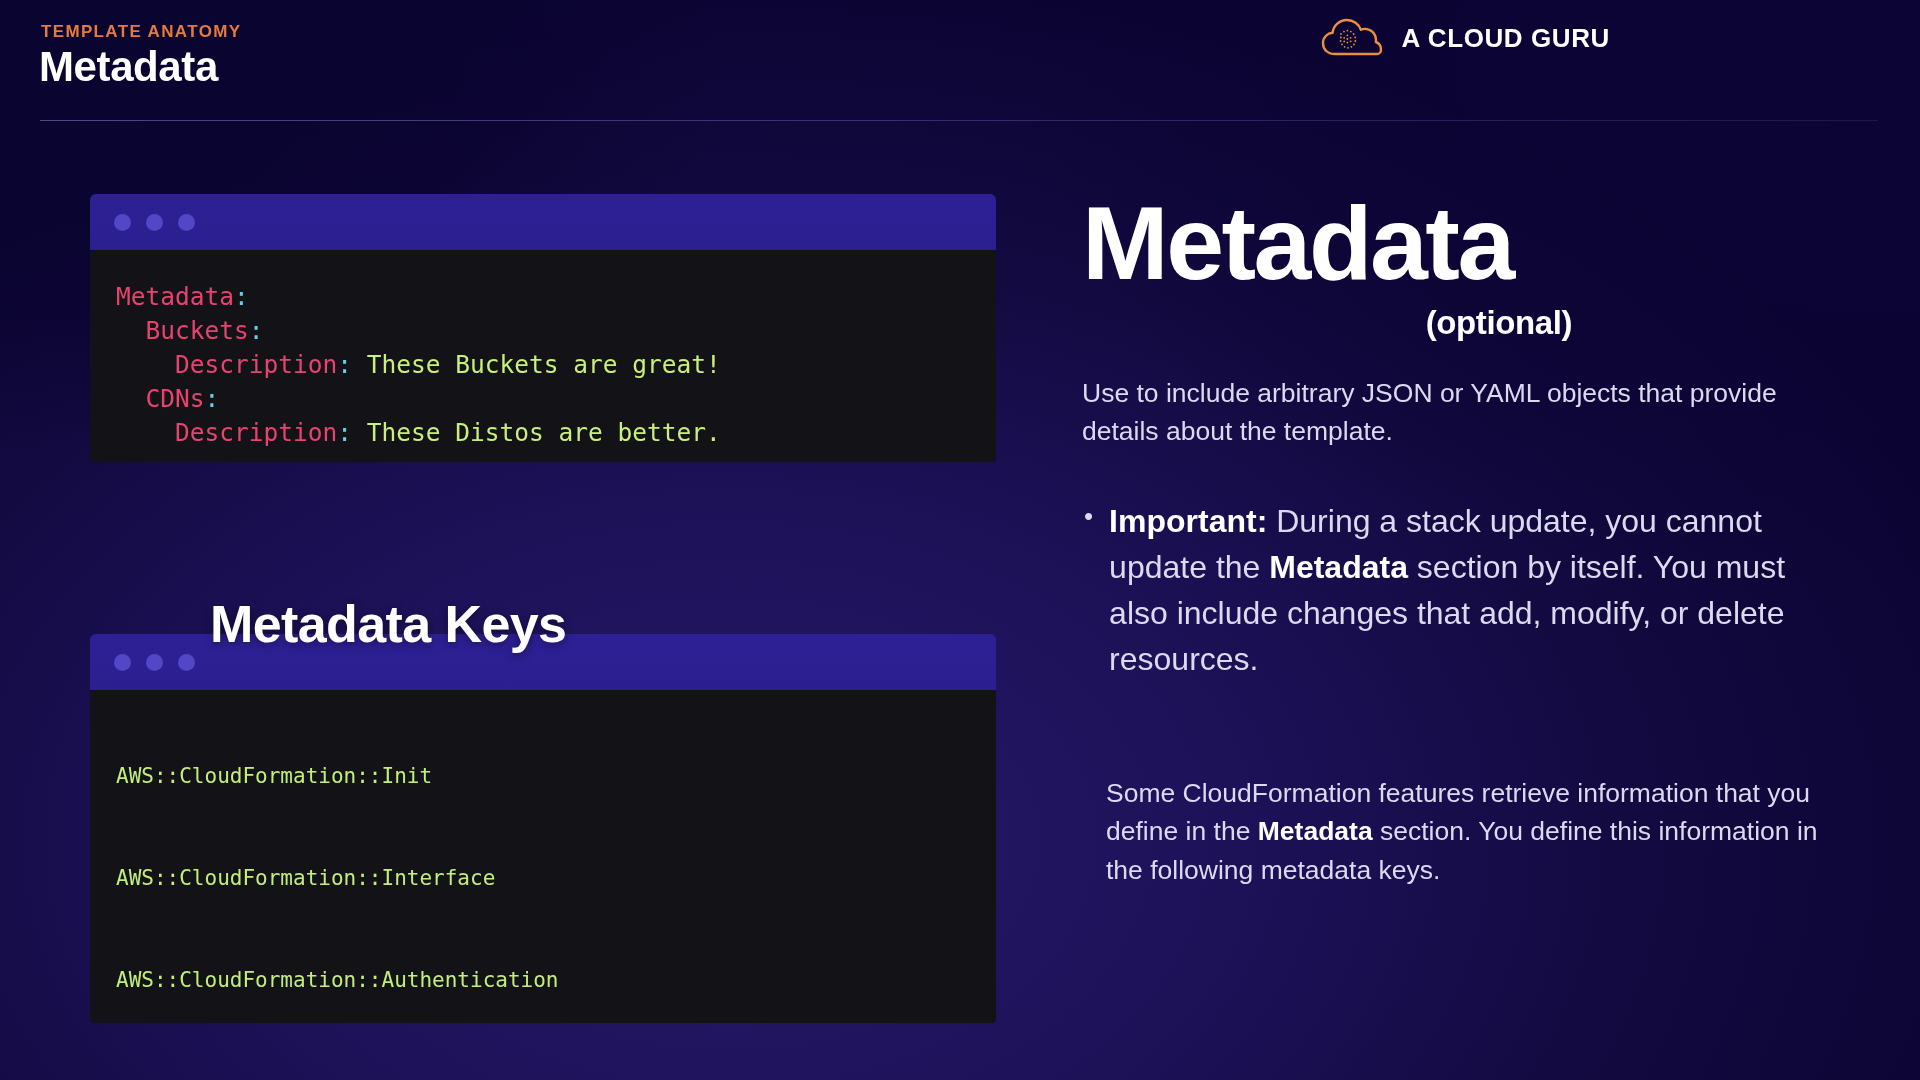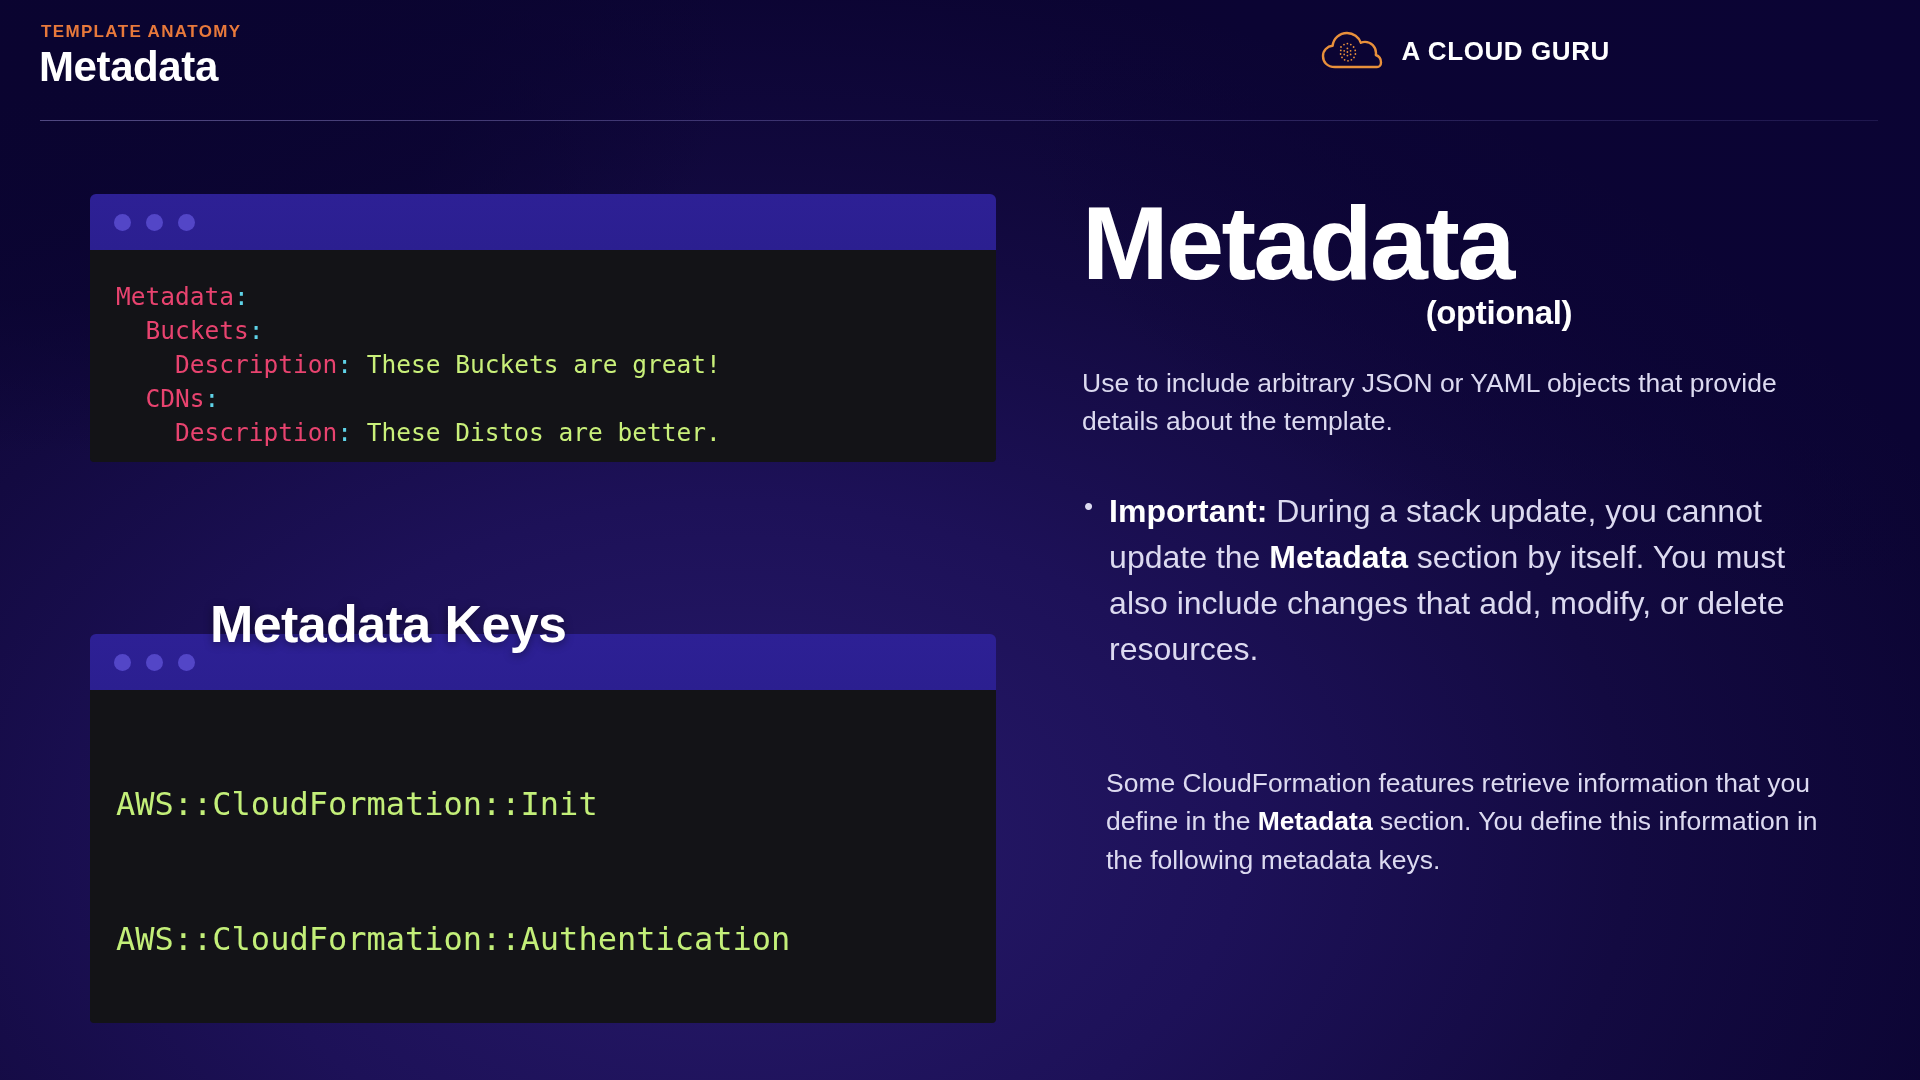--- a/index.html
+++ b/index.html
@@ -36,21 +36,21 @@
     position:absolute; left:39px; top:43px;
     font-size:42px; font-weight:bold; color:#ffffff; letter-spacing:-0.4px;
   }
   .divider{
     position:absolute; left:40px; top:120px; width:1838px; height:1px;
     background:linear-gradient(90deg, rgba(150,140,210,0.50) 0%, rgba(120,110,190,0.34) 55%, rgba(110,100,180,0.20) 100%);
   }
 
   
   .brand{
-    position:absolute; right:46px; top:29px;
+    position:absolute; right:46px; top:16px;
     display:flex; align-items:center; gap:19px;
   }
   .brand-mark{ width:62px; height:44px; display:block; }
   .brand-name{
     font-size:26px; font-weight:bold; color:#ffffff; letter-spacing:0.6px;
   }
 
   
   .code-window{ position:absolute; }
   .code-bar{
@@ -60,21 +60,21 @@
     position:relative; z-index:1;
   }
   .dot{ width:17px; height:17px; border-radius:50%; background:#5346c7; display:block; }
   .code-body{
     background:#131317; border-radius:0 0 4px 4px;
     padding:30px 26px 30px 26px;
     font-family:"DejaVu Sans Mono", monospace;
     font-size:24.5px; line-height:1.39;
     white-space:pre;
   }
-  .code-body.keys{ padding:34px 26px 40px 26px; font-size:32px; line-height:1.0; }
+  .code-body.keys{ padding:34px 26px 40px 26px; font-size:21px; line-height:1.0; }
   .k{ color:#e8436f; }       
   .c{ color:#5fd3e8; }       
   .v{ color:#c9f07a; }       
   .g{ color:#c3ef79; }       
 
   .keyline{ margin-bottom:39px; }
   .keyline:last-child{ margin-bottom:12px; }
 
   
   .keys-heading{
@@ -83,21 +83,21 @@
     z-index:5; text-shadow:0 2px 10px rgba(0,0,0,0.45);
   }
 
   
   .right{ position:absolute; left:1082px; top:196px; width:740px; }
   .big-title{
     font-size:104px; font-weight:bold; color:#ffffff; line-height:0.92;
     letter-spacing:-2.5px;
   }
   .optional{
-    text-align:right; margin-top:2px; margin-right:250px;
+    text-align:right; margin-top:12px; margin-right:250px;
     font-size:33px; font-weight:bold; color:#ffffff; letter-spacing:-0.4px;
   }
   .para{
     margin-top:32px;
     font-size:26.5px; line-height:1.44; color:#dcdaf0; font-weight:normal;
   }
   .para2{ margin-top:92px;margin-left:24px; }
   .bullet-row{
     margin-top:48px; display:flex; gap:16px; align-items:flex-start;
   }
@@ -170,20 +170,21 @@
   <div class="keys-heading">Metadata Keys</div>
 
   <div class="code-window" style="left:90px; top:634px; width:906px;">
     <div class="code-bar">
       <span class="dot"></span>
       <span class="dot"></span>
       <span class="dot"></span>
     </div>
     <div class="code-body keys" style="height:333px;">
       <div class="keyline g">AWS::CloudFormation::Init</div>
+      <div class="keyline g">AWS::CloudFormation::Interface</div>
       <div class="keyline g">AWS::CloudFormation::Authentication</div>
       
     </div>
   </div>
 
   <div class="right">
     <div class="big-title">Metadata</div>
     <div class="optional">(optional)</div>
 
     <div class="para">Use to include arbitrary JSON or YAML objects that provide details about the template.</div>

